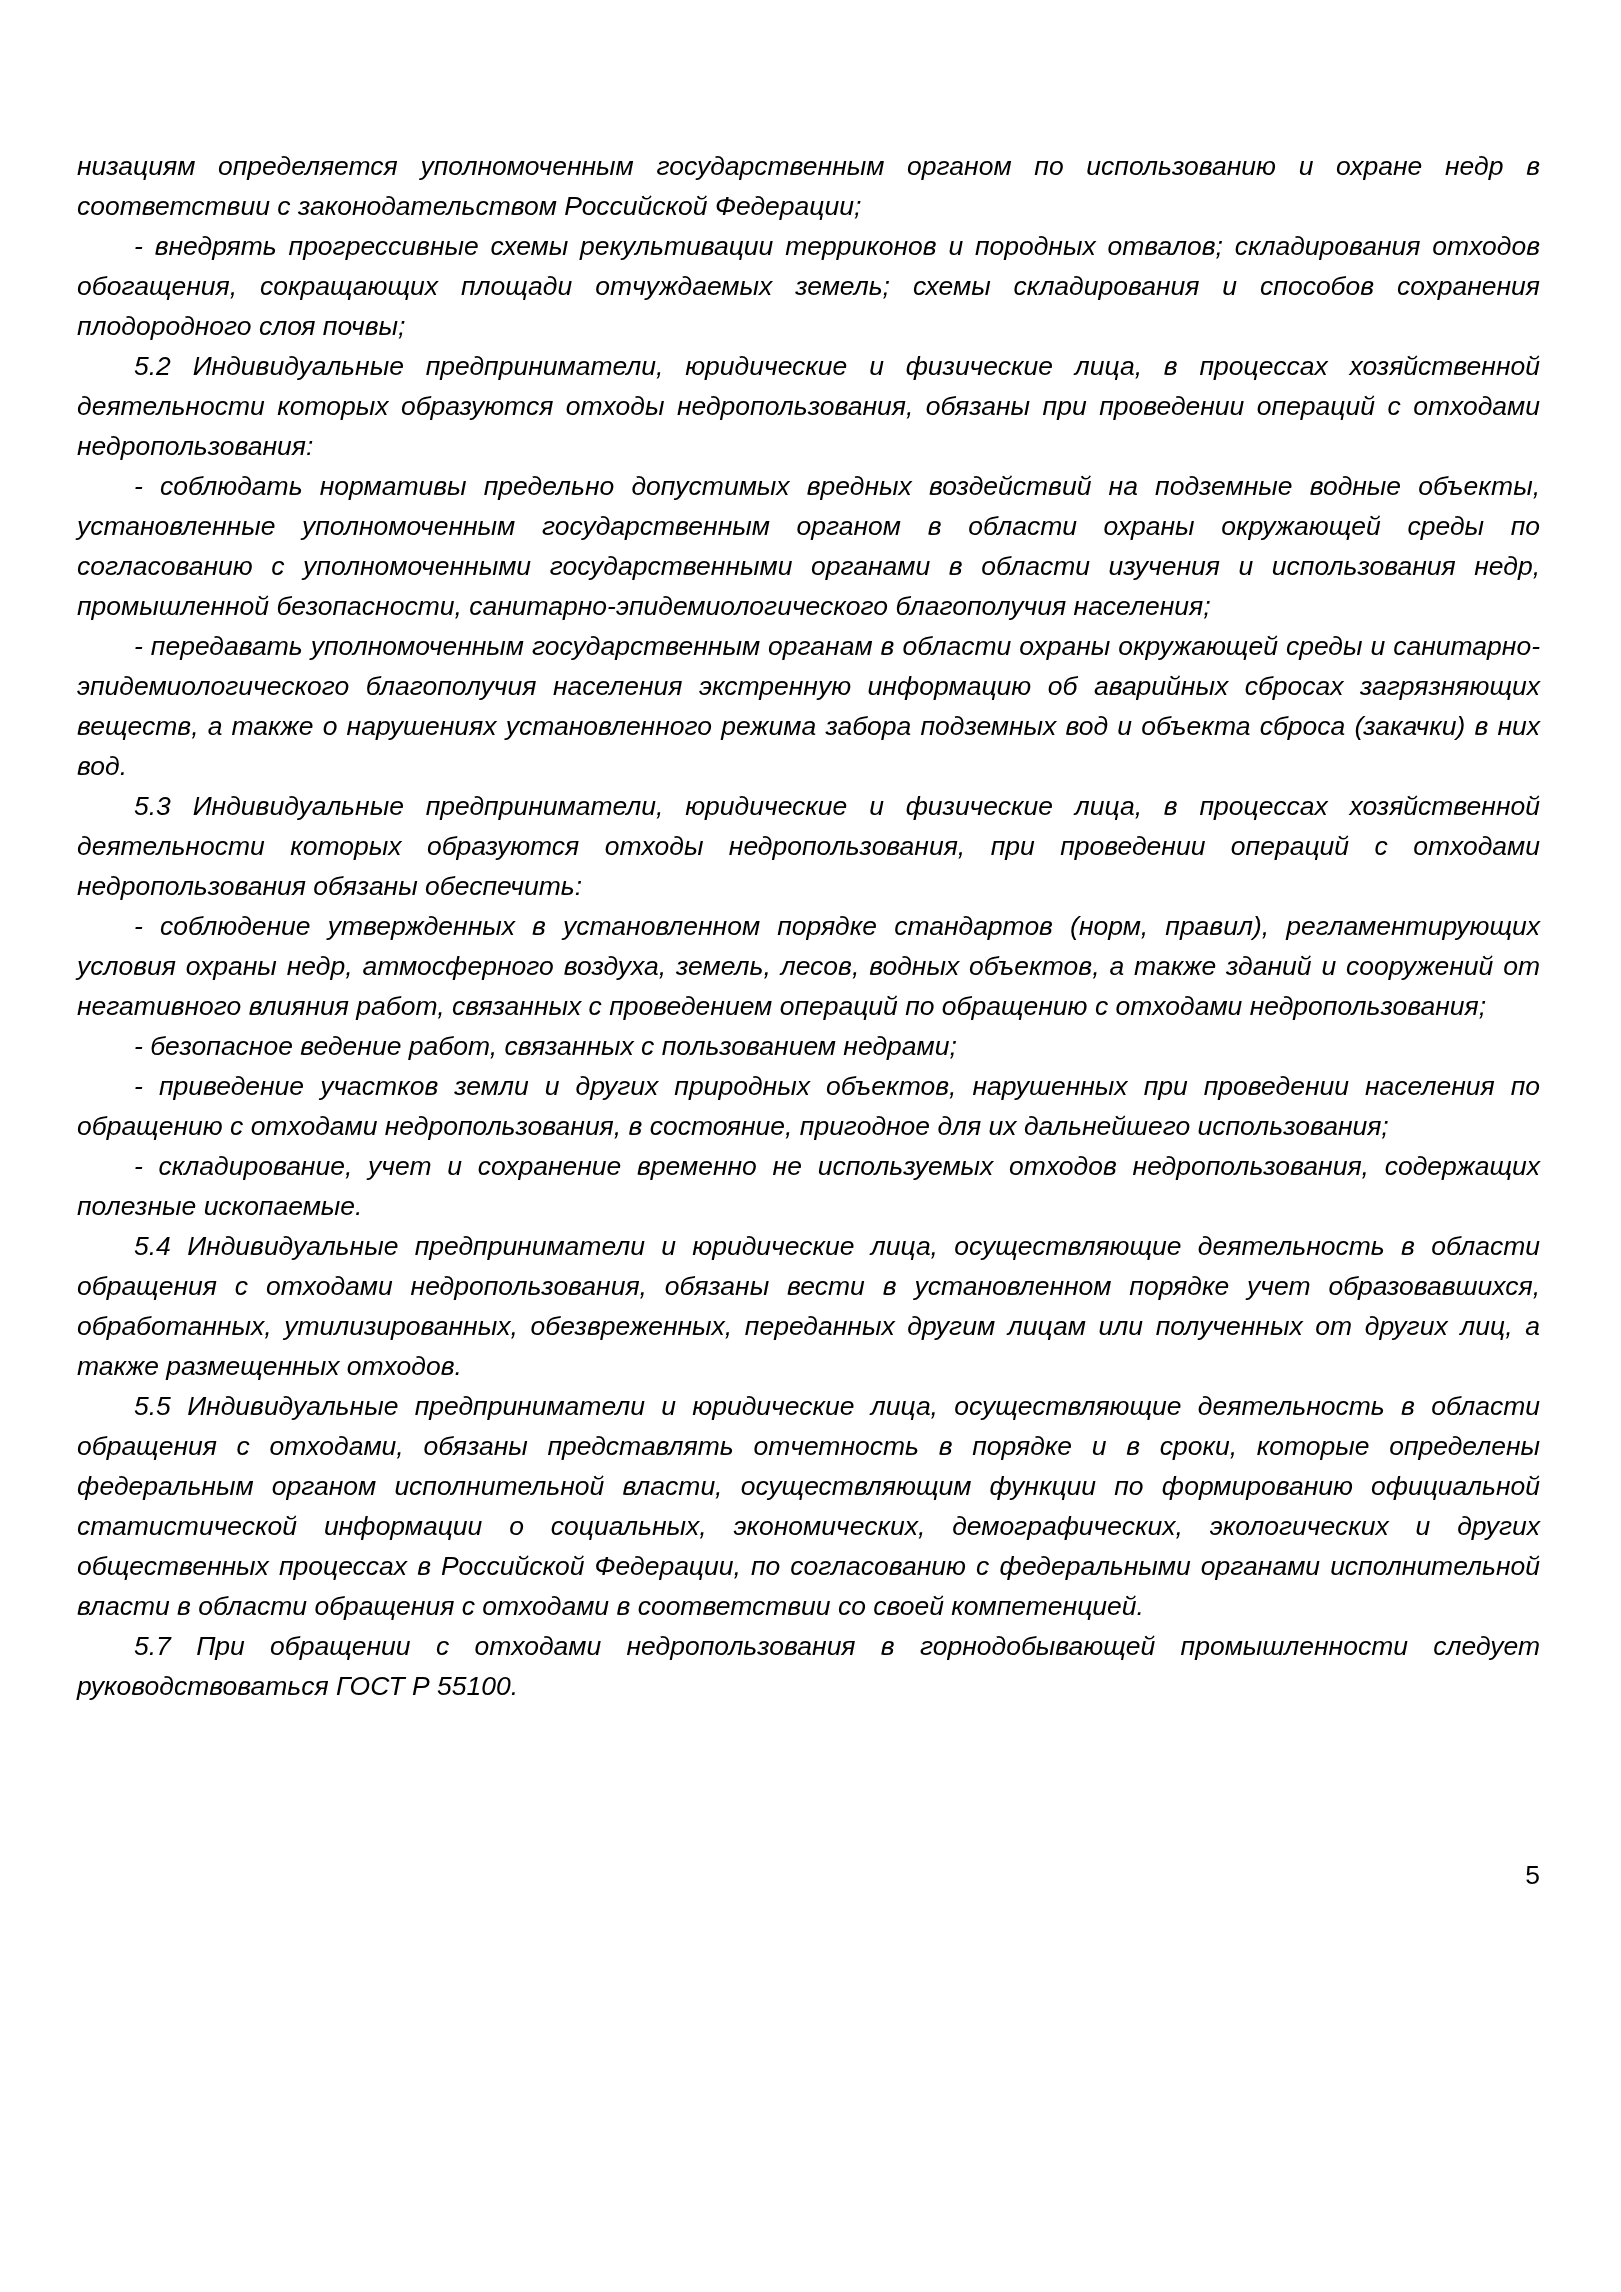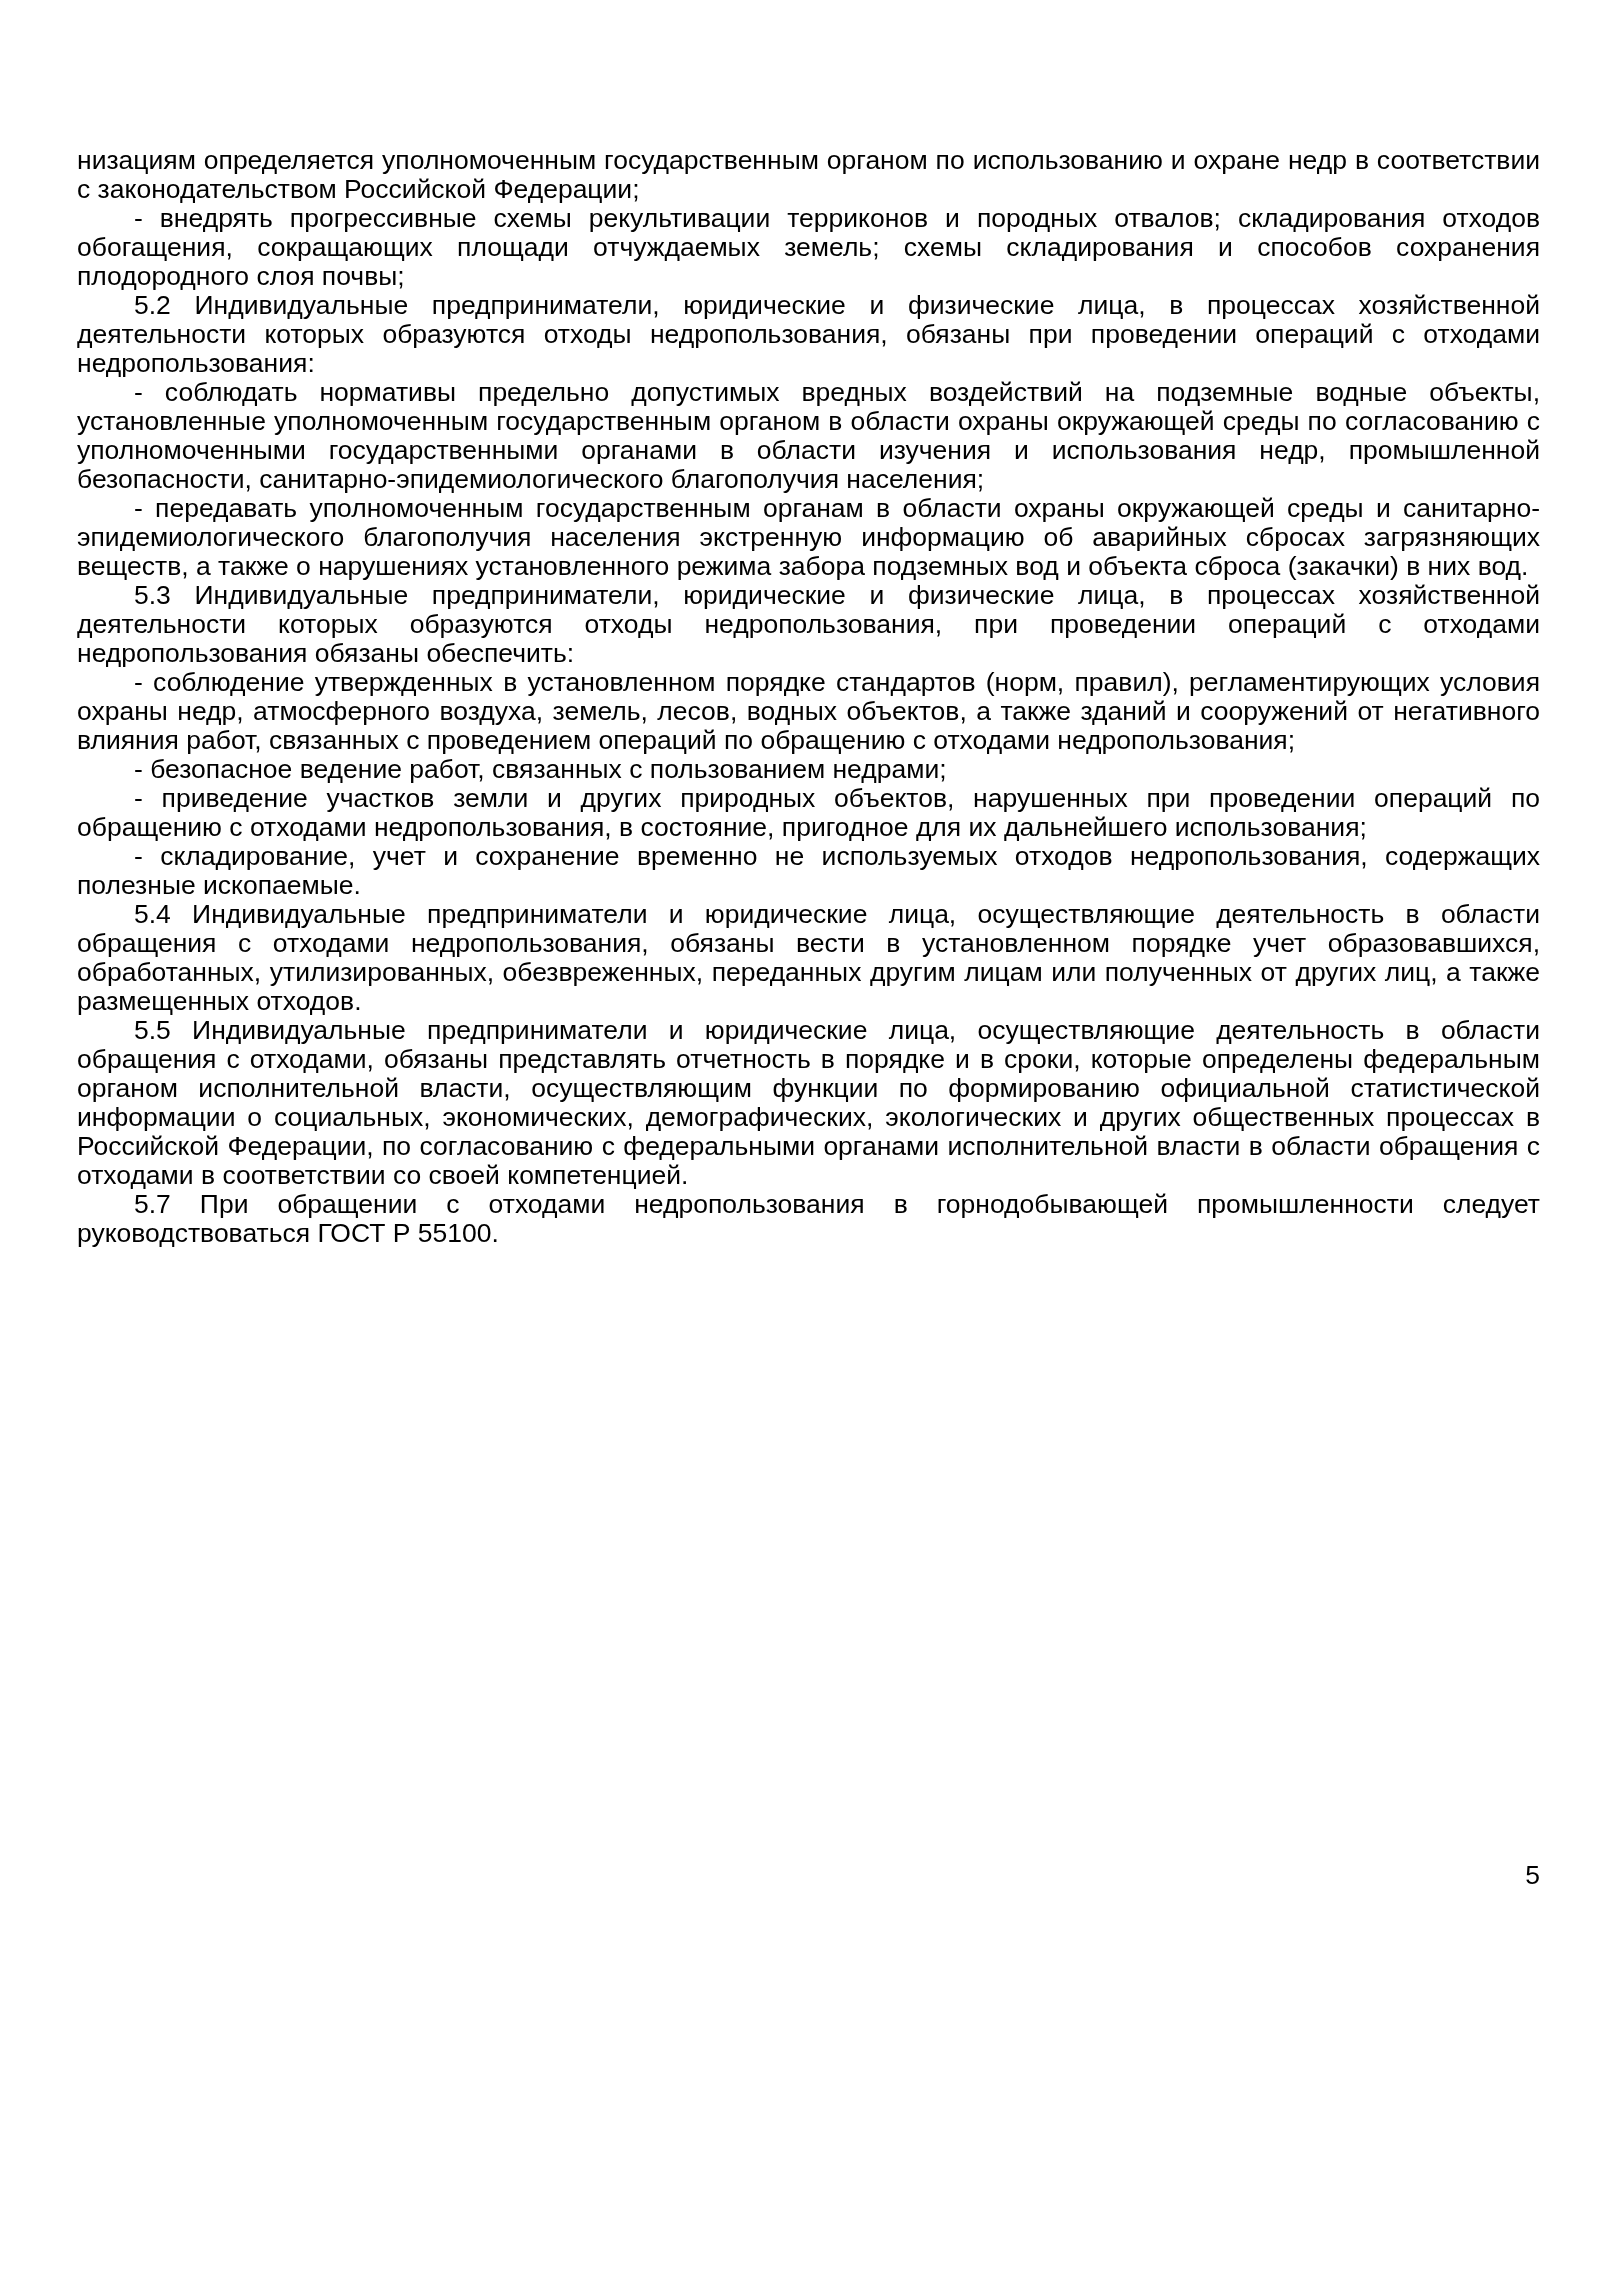--- a/index.html
+++ b/index.html
@@ -27,22 +27,23 @@
     font-size: 26.5px;
     font-weight: 700;
     letter-spacing: 0.2px;
   }
   .doc-body {
     position: absolute;
     top: 146px;
     left: 77px;
     right: 81px;
     font-size: 26.5px;
-    line-height: 29px;
+    line-height: 40px;
     hyphens: auto;
+    font-style: italic;
     -webkit-hyphens: auto;
   }
   .para {
     margin: 0;
     text-align: justify;
     text-indent: 57px;
   }
   .para.first {
     text-indent: 0;
   }
@@ -63,21 +64,21 @@
 
   <div class="doc-body">
     <p class="para first">низациям определяется уполномоченным государственным органом по использованию и охране недр в соответствии с законодательством Российской Федерации;</p>
     <p class="para">- внедрять прогрессивные схемы рекультивации терриконов и породных отвалов; складирования отходов обогащения, сокращающих площади отчуждаемых земель; схемы складирования и способов сохранения плодородного слоя почвы;</p>
     <p class="para">5.2 Индивидуальные предприниматели, юридические и физические лица, в процессах хозяйственной деятельности которых образуются отходы недропользования, обязаны при проведении операций с отходами недропользования:</p>
     <p class="para">- соблюдать нормативы предельно допустимых вредных воздействий на подземные водные объекты, установленные уполномоченным государственным органом в области охраны окружающей среды по согласованию с уполномоченными государственными органами в области изучения и использования недр, промышленной безопасности, санитарно-эпидемиологического благополучия населения;</p>
     <p class="para">- передавать уполномоченным государственным органам в области охраны окружающей среды и санитарно-эпидемиологического благополучия населения экстренную информацию об аварийных сбросах загрязняющих веществ, а также о нарушениях установленного режима забора подземных вод и объекта сброса (закачки) в них вод.</p>
     <p class="para">5.3 Индивидуальные предприниматели, юридические и физические лица, в процессах хозяйственной деятельности которых образуются отходы недропользования, при проведении операций с отходами недропользования обязаны обеспечить:</p>
     <p class="para">- соблюдение утвержденных в установленном порядке стандартов (норм, правил), регламентирующих условия охраны недр, атмосферного воздуха, земель, лесов, водных объектов, а также зданий и сооружений от негативного влияния работ, связанных с проведением операций по обращению с отходами недропользования;</p>
     <p class="para">- безопасное ведение работ, связанных с пользованием недрами;</p>
-    <p class="para">- приведение участков земли и других природных объектов, нарушенных при проведении операций по обращению с отходами недропользования, в состояние, пригодное для их дальнейшего использования;</p>
+    <p class="para">- приведение участков земли и других природных объектов, нарушенных при проведении населения по обращению с отходами недропользования, в состояние, пригодное для их дальнейшего использования;</p>
     <p class="para">- складирование, учет и сохранение временно не используемых отходов недропользования, содержащих полезные ископаемые.</p>
     <p class="para">5.4 Индивидуальные предприниматели и юридические лица, осуществляющие деятельность в области обращения с отходами недропользования, обязаны вести в установленном порядке учет образовавшихся, обработанных, утилизированных, обезвреженных, переданных другим лицам или полученных от других лиц, а также размещенных отходов.</p>
     <p class="para">5.5 Индивидуальные предприниматели и юридические лица, осуществляющие деятельность в области обращения с отходами, обязаны представлять отчетность в порядке и в сроки, которые определены федеральным органом исполнительной власти, осуществляющим функции по формированию официальной статистической информации о социальных, экономических, демографических, экологических и других общественных процессах в Российской Федерации, по согласованию с федеральными органами исполнительной власти в области обращения с отходами в соответствии со своей компетенцией.</p>
     <p class="para">5.7 При обращении с отходами недропользования в горнодобывающей промышленности следует руководствоваться ГОСТ Р 55100.</p>
   </div>
 
   <div class="page-footer">
     <span>5</span>
   </div>
 

